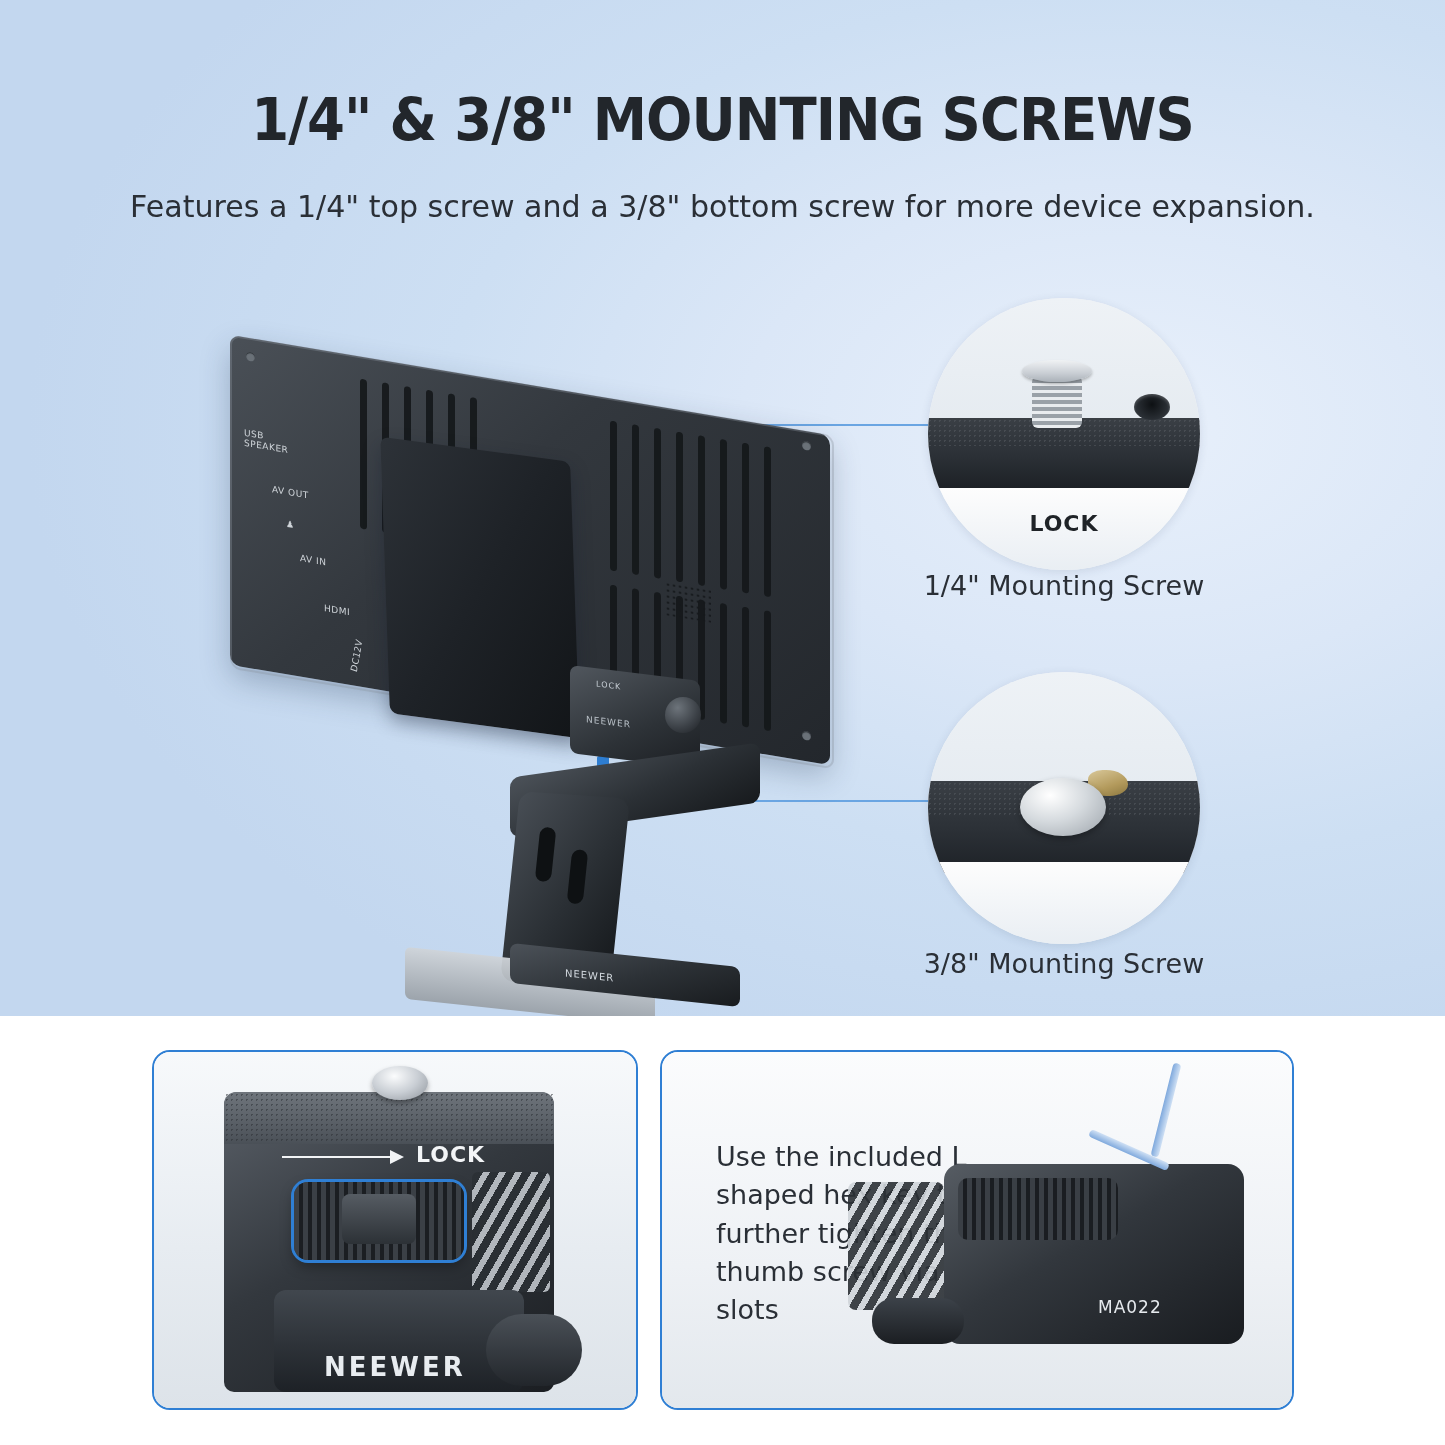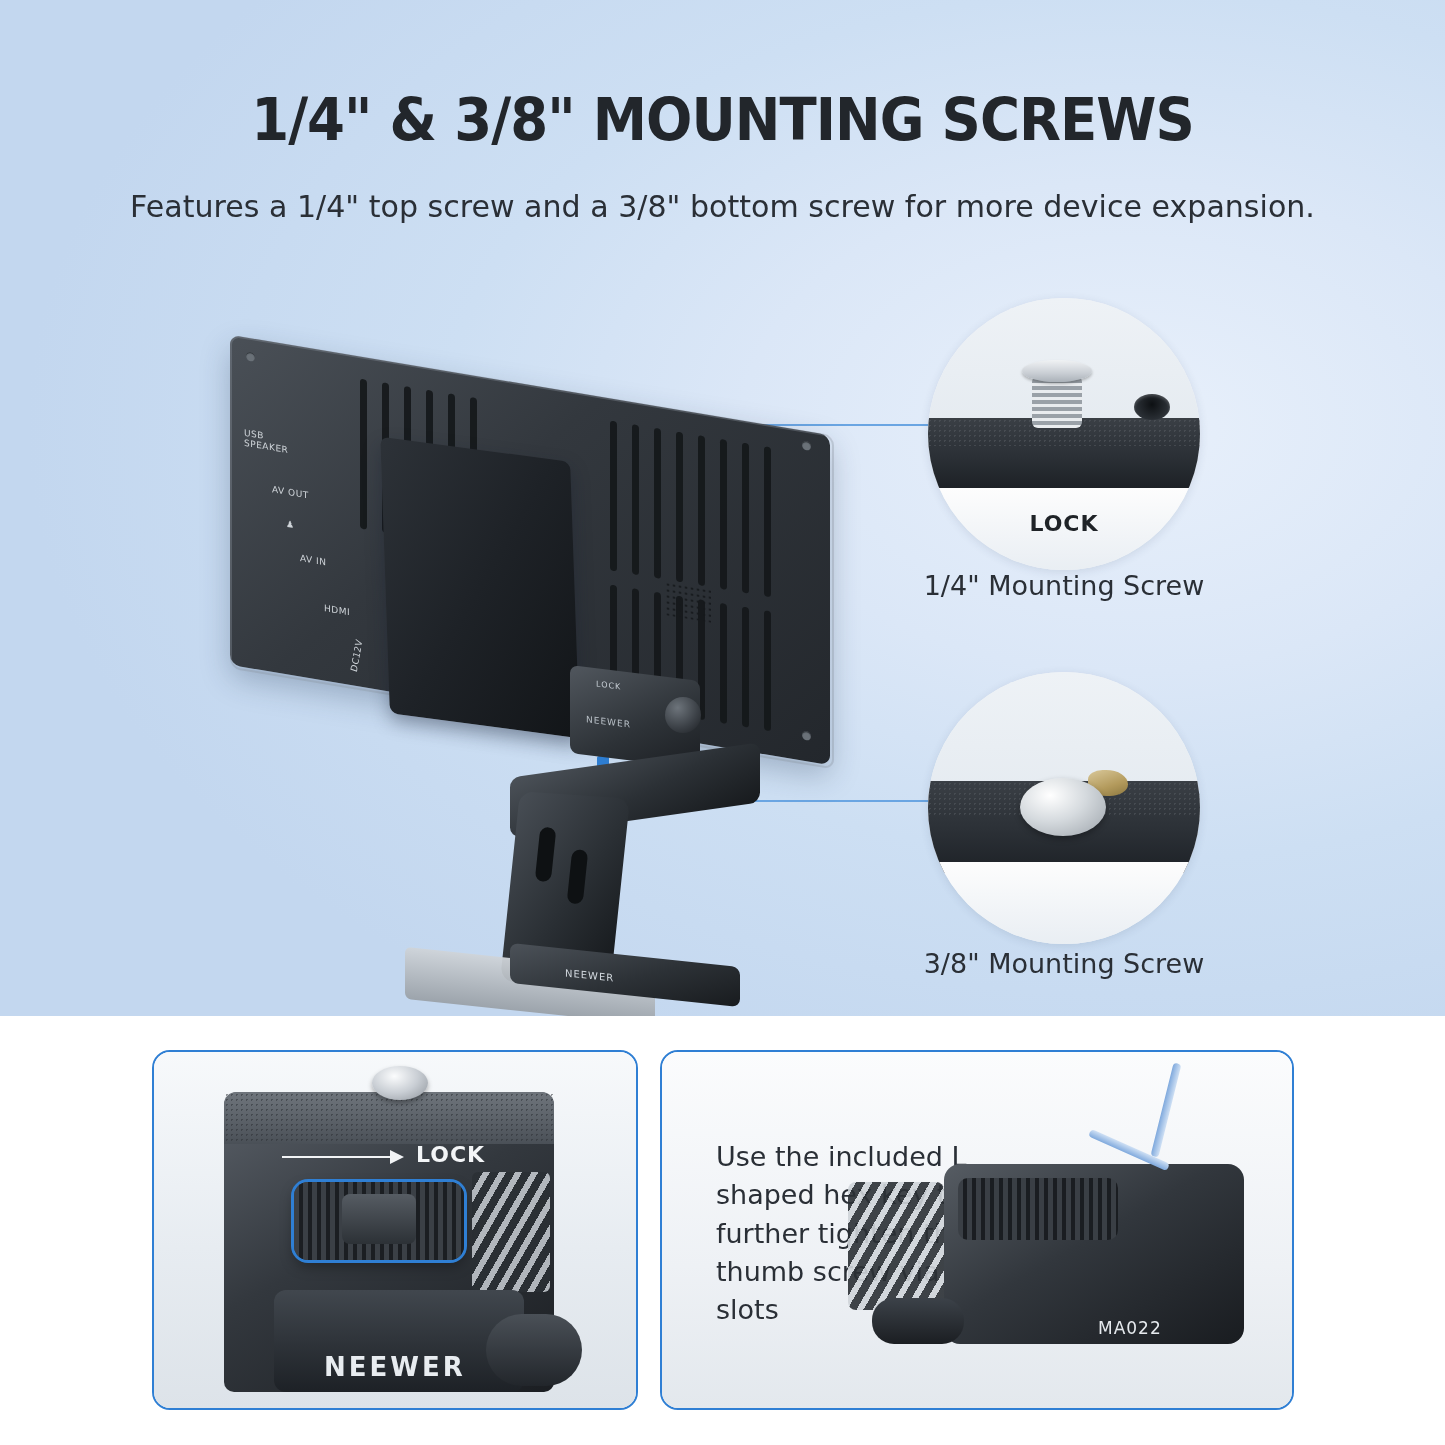--- a/index.html
+++ b/index.html
@@ -398,21 +398,21 @@
     position:absolute; left: 120px; top: 0; width: 8px; height: 96px;
     background: linear-gradient(90deg,#7fa9dd,#cfe0f4);
     transform: rotate(14deg); border-radius: 4px;
   }
   .cr-hex .bar2 {
     position:absolute; left: 44px; top: 84px; width: 86px; height: 8px;
     background: linear-gradient(180deg,#cfe0f4,#7fa9dd);
     transform: rotate(24deg); border-radius: 4px;
   }
   .cr-model {
-    position:absolute; left: 436px; top: 266px;
+    position:absolute; left: 436px; top: 245px;
     font-size: 17px; color: #e6eaee; letter-spacing: 1px;
     font-family: "DejaVu Sans", sans-serif;
   }
   .cr-lever {
     position:absolute; left: 210px; top: 246px; width: 92px; height: 46px;
     background: linear-gradient(180deg,#3c4249 0%,#1b1e22 100%);
     border-radius: 22px;
   }
 </style>
 </head>

